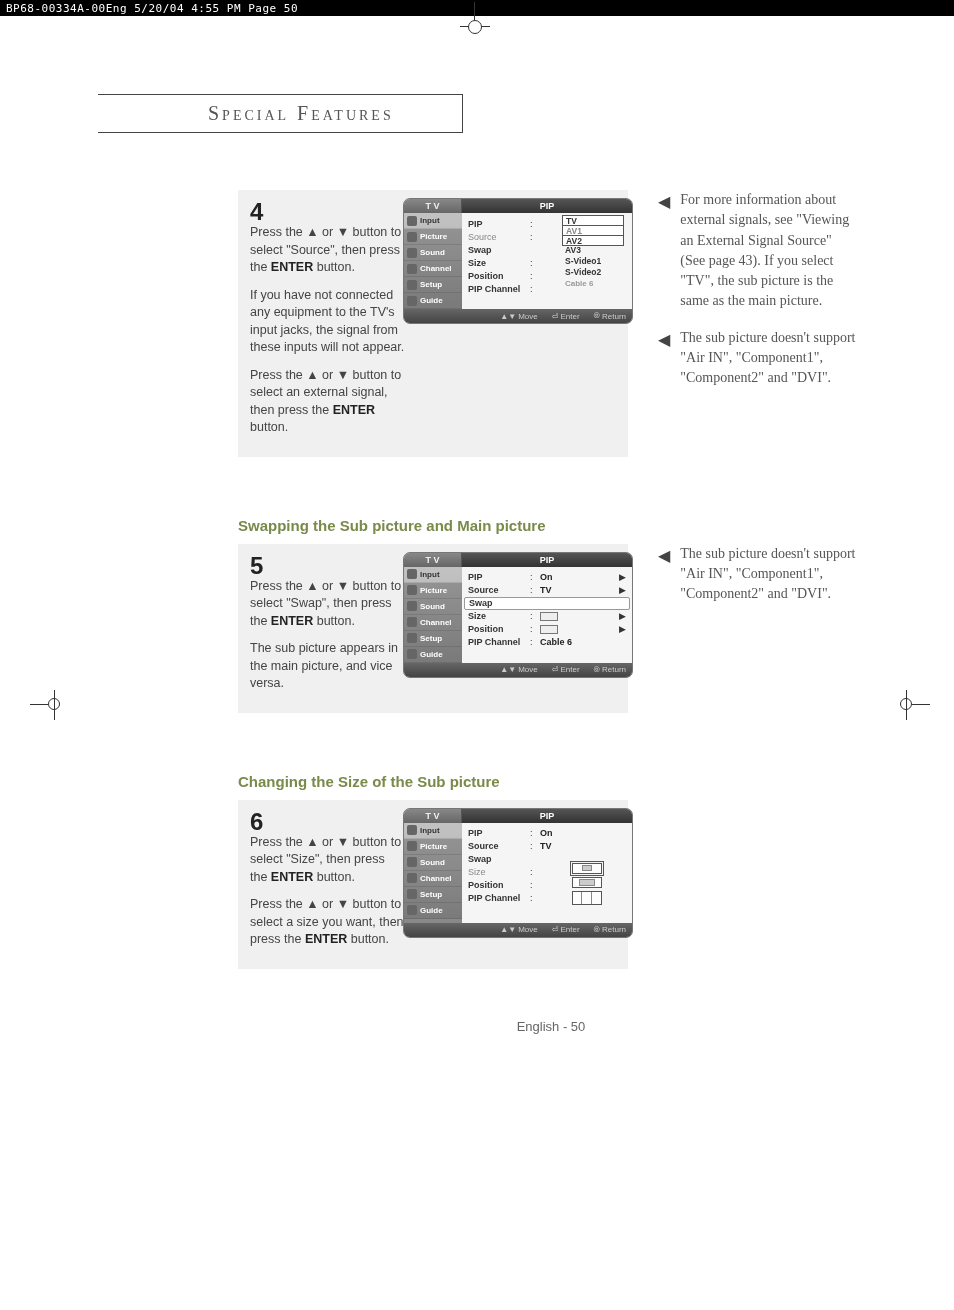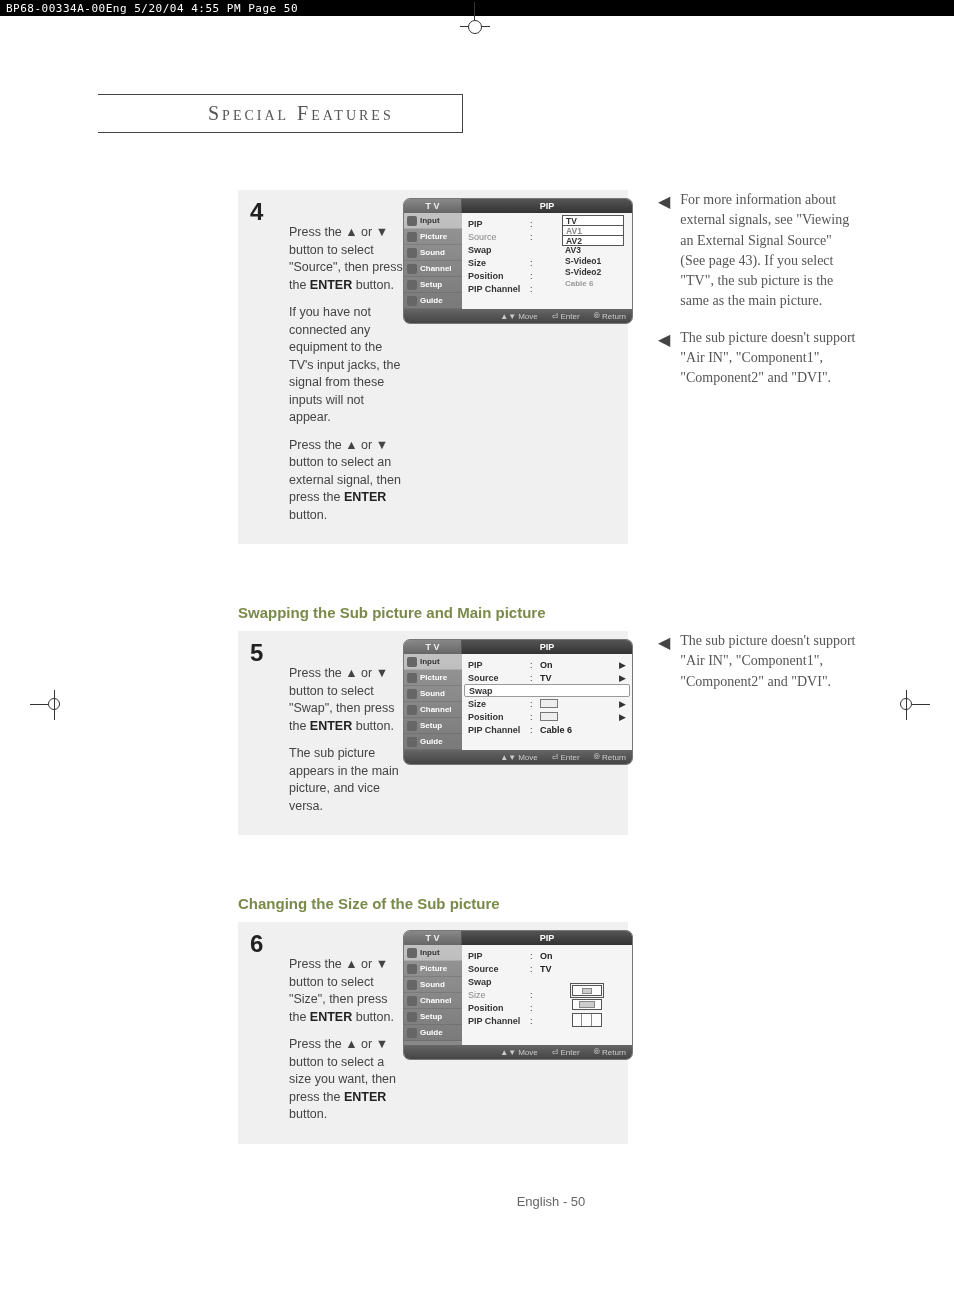--- a/index.html
+++ b/index.html
@@ -33,21 +33,21 @@
   .header-title { font-family: Georgia, 'Times New Roman', serif; font-size: 20px; letter-spacing: 3px; color:#555; padding-left: 110px; font-variant: small-caps;}
   
   .content { padding-left: 238px; padding-right: 90px; padding-top: 104px; }
   
   .section-head { font-weight: bold; color: #7a8a4a; font-size: 15px; margin-bottom: 10px; font-family: Arial, sans-serif; }
   
   .step-block { background: #f0f0f0; padding: 10px 12px; width: 390px; display: flex; gap: 12px; align-items: flex-start; }
   .step-block.tall{ min-height: 230px;}
   .step-num { font-size: 24px; font-weight: bold; font-family: Arial, sans-serif; line-height:1;}
   .step-text-col { flex:1; font-size: 12.5px; line-height:1.4; color:#444; font-family: Arial, sans-serif;}
-  .step-text-col p { margin-bottom: 10px; margin-left: 39px;}
+  .step-text-col p { margin-bottom: 10px;}
   .step-text-col b, .step-text-col strong { color:#222;}
   
   .row { display: flex; align-items: flex-start; gap: 30px; margin-bottom: 60px; }
   .left-col { width: 390px; }
   .right-col { width: 200px; }
   
   .note-item { display: flex; gap: 10px; font-family: Georgia, 'Times New Roman', serif; font-size: 14px; color: #555; line-height: 1.45; margin-bottom: 16px;}
   .note-arrow { font-size: 16px; color:#444;}
   
   .osd { position: absolute; width: 230px; font-size: 10px; border:1px solid #777; border-radius: 7px; overflow:hidden; background: linear-gradient(#b5b5b5,#a0a0a0); color:#333;}

